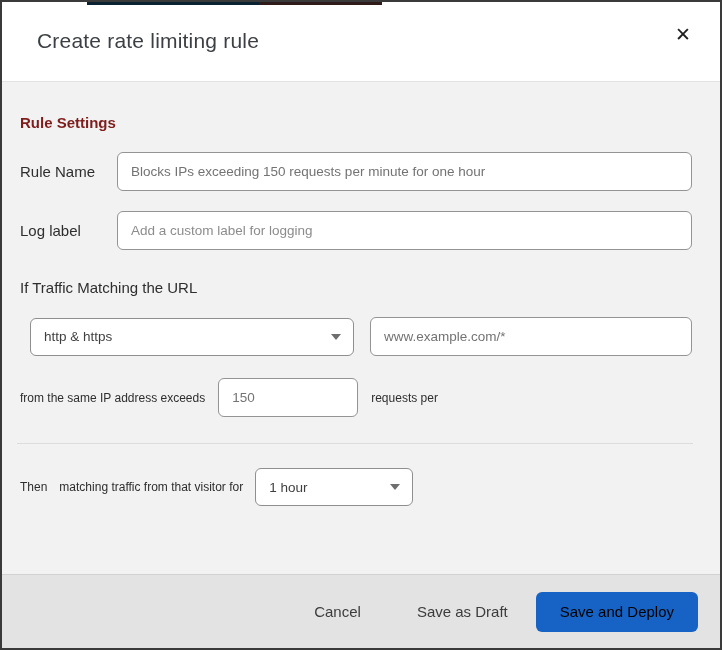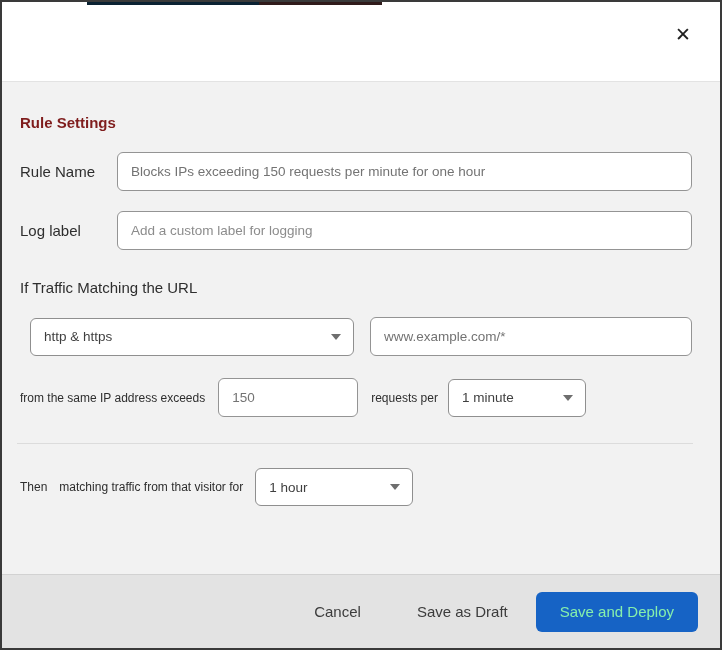--- a/index.html
+++ b/index.html
@@ -131,35 +131,36 @@
   .text-btn {
     background: none; border: none; cursor: pointer;
     font-family: "Liberation Sans", sans-serif;
     font-size: 15px; color: #3c3c3c;
     padding: 8px 10px;
   }
   .btn-cancel { margin-right: 36px; }
   .btn-draft { margin-right: 18px; }
   .primary-btn {
     height: 40px; padding: 0 24px;
-    background: #1663c5; color: #86efac;
+    background: #1663c5; color: #000000;
     border: none; border-radius: 6px; cursor: pointer;
     font-family: "Liberation Sans", sans-serif;
     font-size: 15px;
   }
 </style>
 </head>
 <body>
 
 <div class="frame">
 
   <div class="backdrop-strip strip-navy"></div>
   <div class="backdrop-strip strip-maroon"></div>
 
   <div class="dlg-header">
+    <div class="dlg-title">Create rate limiting rule</div>
     <div class="close-btn">✕</div>
   </div>
 
   <div class="dlg-body">
 
     <div class="section-heading">Rule Settings</div>
 
     <div class="form-row row-rule-name">
       <div class="field-label">Rule Name</div>
       <input class="text-input grow" type="text" value="Blocks IPs exceeding 150 requests per minute for one hour" style="">
@@ -177,24 +178,20 @@
         <span class="sel-text">http &amp; https</span>
         <span class="caret"></span>
       </div>
       <input class="text-input url-input" type="text" value="www.example.com/*" style="">
     </div>
 
     <div class="form-row row-threshold">
       <span class="inline-text">from the same IP address exceeds</span>
       <input class="text-input threshold-input" type="text" value="150" style="">
       <span class="inline-text">requests per</span>
-      <div class="select-box period-select">
-        <span class="sel-text">1 minute</span>
-        <span class="caret"></span>
-      </div>
     </div>
 
 
     <div class="divider"></div>
 
     <div class="form-row row-action">
       <span class="inline-text">Then</span>
       <span class="inline-text action-middle">matching traffic from that visitor for</span>
       <div class="select-box duration-select">
         <span class="sel-text">1 hour</span>

